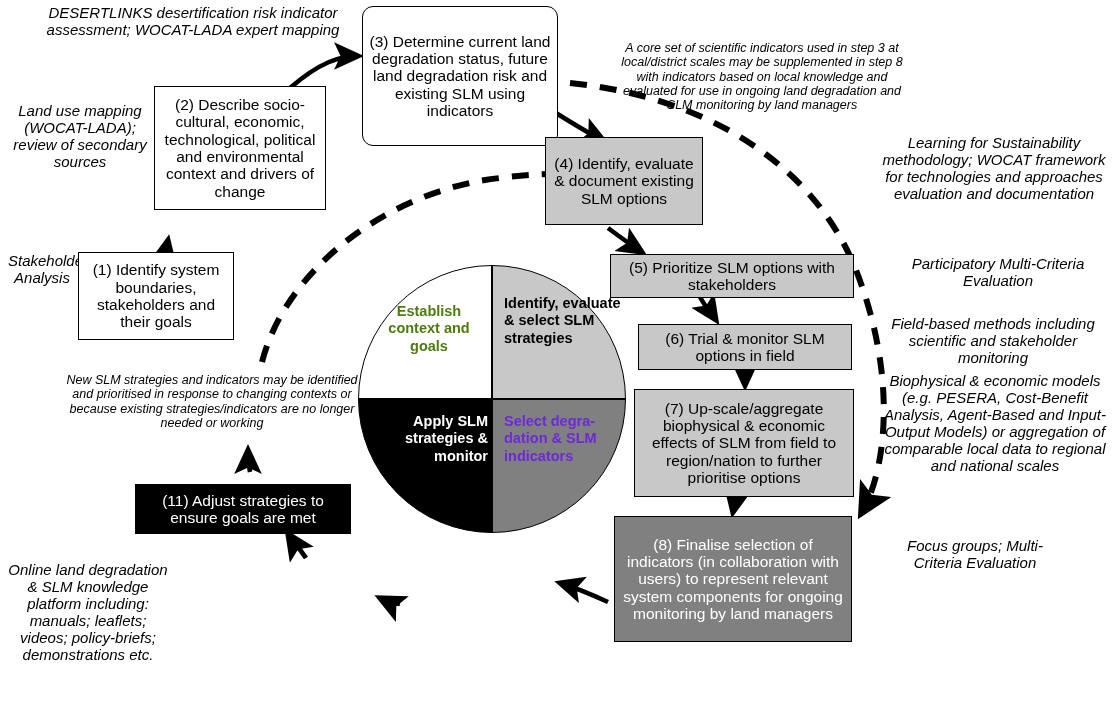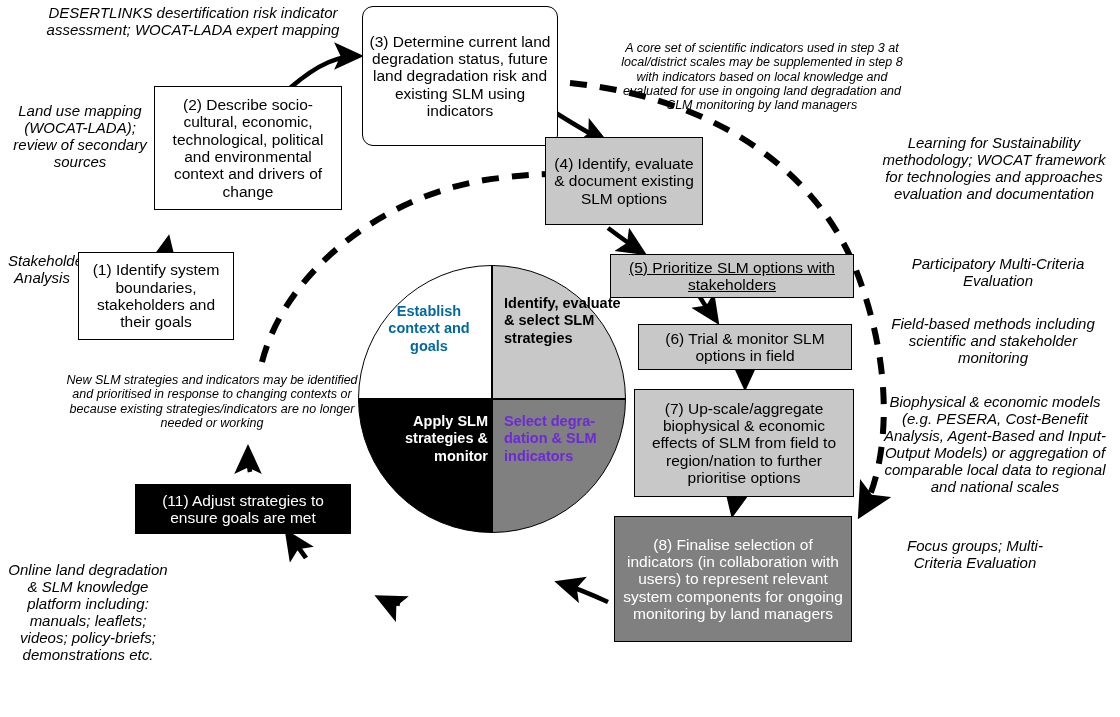--- a/index.html
+++ b/index.html
@@ -39,21 +39,21 @@
     box-sizing:border-box;border:1.3px solid #000;}
   #q-tl{left:0;top:0;}            #q-tl .fill{left:0;top:0;background:#ffffff;}
   #q-tr{left:134px;top:0;}        #q-tr .fill{left:-134px;top:0;background:#c8c8c8;}
   #q-bl{left:0;top:134px;}        #q-bl .fill{left:0;top:-134px;background:#000000;}
   #q-br{left:134px;top:134px;}    #q-br .fill{left:-134px;top:-134px;background:#808080;}
   .divider{position:absolute;background:#000;}
   #div-v{left:133px;top:0;width:1.6px;height:268px;}
   #div-h{left:0;top:133px;width:268px;height:1.6px;}
 
   .qlabel{position:absolute;font-weight:bold;font-size:14.5px;line-height:1.2;}
-  #lbl-tl{left:12px;top:38px;width:118px;text-align:center;color:#0369a1;}
+  #lbl-tl{left:12px;top:38px;width:118px;text-align:center;color:#4d7c0f;}
   #lbl-tr{left:146px;top:30px;width:118px;text-align:left;color:#000;}
   #lbl-bl{left:8px;top:148px;width:122px;text-align:right;color:#ffffff;}
   #lbl-br{left:146px;top:148px;width:120px;text-align:left;color:#6d28d9;}
 </style>
 </head>
 <body>
 
 <div id="stage">
 
   <svg id="arrows" viewBox="0 0 1120 717">
@@ -100,45 +100,45 @@
   <div class="note n-lg" style="left:8px;top:252px;width:68px;">Stakeholder Analysis</div>
 
   <div class="note n-sm" style="left:612px;top:41px;width:300px;">A core set of scientific indicators used in step 3 at local/district scales may be supplemented in step 8 with indicators based on local knowledge and evaluated for use in ongoing land degradation and SLM monitoring by land managers</div>
 
   <div class="note n-lg" style="left:872px;top:134px;width:244px;">Learning for Sustainability methodology; WOCAT framework for technologies and approaches evaluation and documentation</div>
 
   <div class="note n-lg" style="left:908px;top:255px;width:180px;">Participatory Multi-Criteria Evaluation</div>
 
   <div class="note n-lg" style="left:890px;top:315px;width:206px;">Field-based methods including scientific and stakeholder monitoring</div>
 
-  <div class="note n-lg" style="left:874px;top:393px;width:242px;">Biophysical &amp; economic models (e.g. PESERA, Cost-Benefit Analysis, Agent-Based and Input-Output Models) or aggregation of comparable local data to regional and national scales</div>
+  <div class="note n-lg" style="left:874px;top:372px;width:242px;">Biophysical &amp; economic models (e.g. PESERA, Cost-Benefit Analysis, Agent-Based and Input-Output Models) or aggregation of comparable local data to regional and national scales</div>
 
   <div class="note n-lg" style="left:890px;top:537px;width:170px;">Focus groups; Multi-Criteria Evaluation</div>
 
   <div class="note n-sm" style="left:62px;top:373px;width:300px;">New SLM strategies and indicators may be identified and prioritised in response to changing contexts or because existing strategies/indicators are no longer needed or working</div>
 
   <div class="note n-lg" style="left:8px;top:561px;width:160px;">Online land degradation &amp; SLM knowledge platform including: manuals; leaflets; videos; policy-briefs; demonstrations etc.</div>
 
   <div class="box white" style="left:78px;top:252px;width:156px;height:88px;">
     <span>(1) Identify system boundaries, stakeholders and their goals</span>
   </div>
 
-  <div class="box white" style="left:154px;top:86px;width:188px;height:124px;">
+  <div class="box white" style="left:154px;top:86px;width:172px;height:124px;">
     <span>(2) Describe socio-cultural, economic, technological, political and environmental context and drivers of change</span>
   </div>
 
   <div class="box white" style="left:362px;top:6px;width:196px;height:140px;border-radius:11px;">
     <span>(3) Determine current land degradation status, future land degradation risk and existing SLM using indicators</span>
   </div>
 
   <div class="box lgray" style="left:545px;top:137px;width:158px;height:88px;">
     <span>(4) Identify, evaluate &amp; document existing SLM options</span>
   </div>
 
-  <div class="box lgray" style="left:610px;top:254px;width:244px;height:44px;text-decoration:underline;">
+  <div class="box lgray" style="left:610px;top:254px;width:244px;height:44px;">
     <span>(5) Prioritize SLM options with stakeholders</span>
   </div>
 
   <div class="box lgray" style="left:638px;top:324px;width:214px;height:46px;">
     <span>(6) Trial &amp; monitor SLM options in field</span>
   </div>
 
   <div class="box lgray" style="left:634px;top:389px;width:220px;height:108px;">
     <span>(7) Up-scale/aggregate biophysical &amp; economic effects of SLM from field to region/nation to further prioritise options</span>
   </div>

